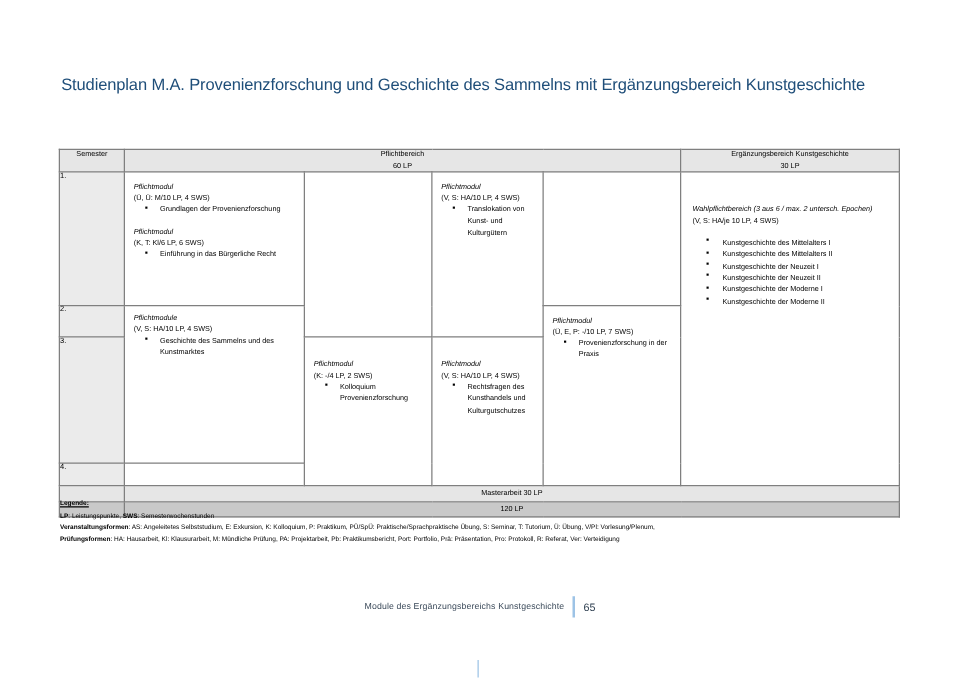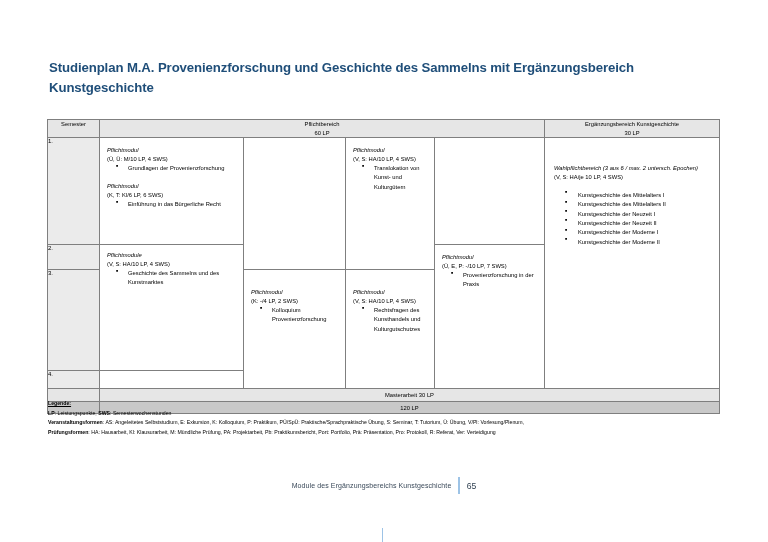--- a/index.html
+++ b/index.html
@@ -22,21 +22,21 @@
     height: 542px;
   }
 
   
   .doc-title {
     position: absolute;
     left: 49px;
     top: 58px;
     width: 690px;
     font-size: 13.2px;
-    font-weight: bold;
+    font-weight: normal;
     color: #1F4E79;
     line-height: 1.55;
     letter-spacing: -0.1px;
   }
 
   
   .plan-table {
     position: absolute;
     left: 47px;
     top: 119px;

